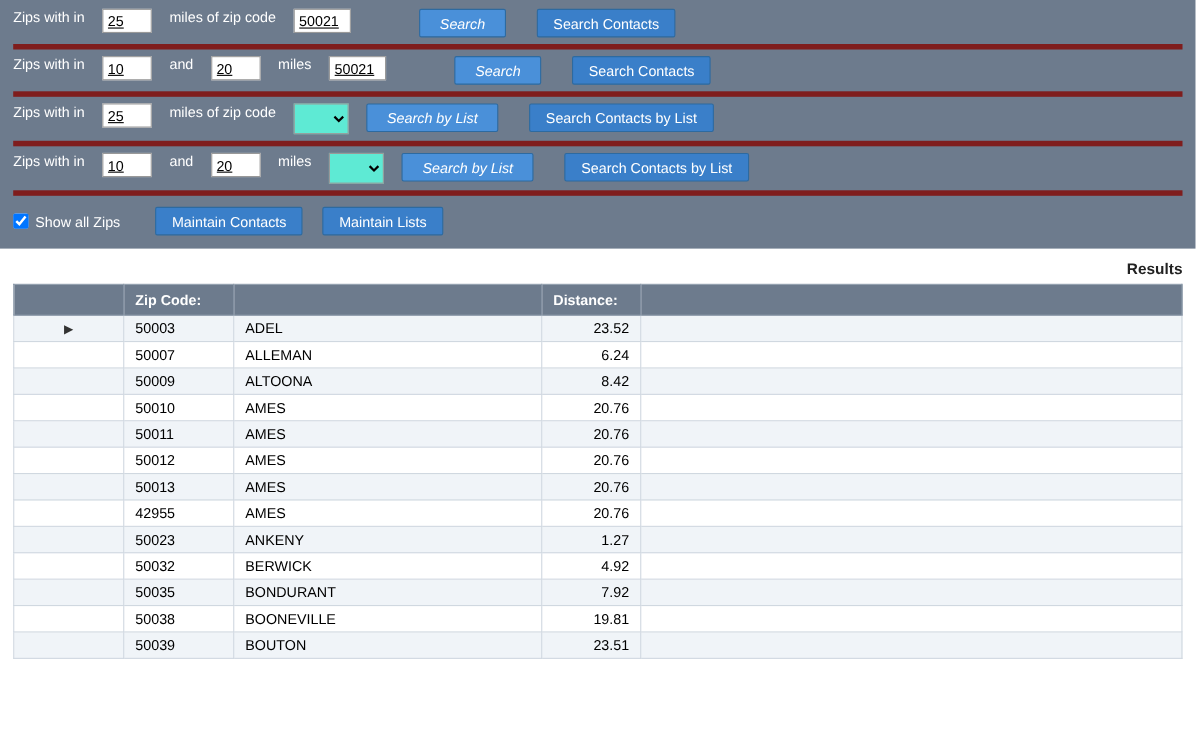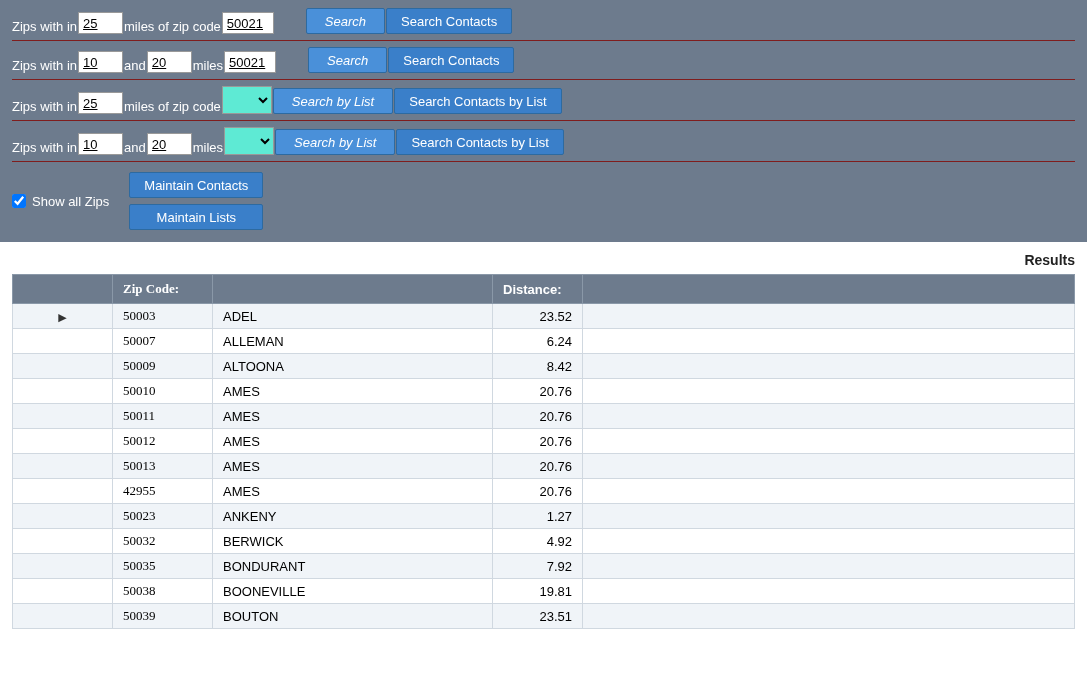--- a/index.html
+++ b/index.html
@@ -8,24 +8,24 @@
     .top-panel {
       background: #6d7b8d;
       padding: 8px 12px;
       display: flex;
       flex-direction: column;
       gap: 6px;
     }
 
     .search-row {
       display: flex;
-      align-items: flex-end;
-      gap: 1px;
+      align-items: flex-start;
+      gap: 16px;
       min-height: 28px;
-      border-bottom: 1px solid #7f1d1d;
+      border-bottom: 5px solid #7f1d1d;
       padding-bottom: 6px;
     }
     .search-row:last-child { border-bottom: none; }
 
     .label-text {
       color: #fff;
       white-space: nowrap;
       font-size: 13px;
     }
 
@@ -64,20 +64,21 @@
     .btn-action {
       background: #3a7fc9;
       color: #fff;
       border: 1px solid #2d6aa0;
       height: 26px;
       padding: 0 14px;
       font-size: 13px;
       cursor: pointer;
       border-radius: 2px;
       white-space: nowrap;
+      margin-left: 12px;
     }
 
     .show-all-row {
       display: flex;
       align-items: center;
       gap: 20px;
       padding: 4px 0;
     }
 
     .show-all-group {
@@ -86,21 +87,21 @@
       gap: 6px;
     }
 
     .show-all-group input[type="checkbox"] {
       width: 14px;
       height: 14px;
     }
 
     .action-buttons {
       display: flex;
-      flex-direction: column;
+      flex-direction: row;
       gap: 6px;
     }
 
     .results-section {
       padding: 10px 12px;
     }
 
     .results-title {
       font-size: 14px;
       font-weight: bold;
@@ -132,21 +133,21 @@
     }
     .results-table tbody tr:nth-child(even) {
       background: #ffffff;
     }
 
     .results-table tbody td {
       padding: 4px 10px;
       border: 1px solid #d0d8e0;
     }
 
-    .td-zip { width: 100px; font-family: Liberation Serif, serif; }
+    .td-zip { width: 100px; }
     .td-city { width: 280px; }
     .td-dist { width: 90px; text-align: right; }
     .td-extra { }
 
     .spacer { width: 30px; }
   </style>
 </head>
 <body>
 
 <div class="top-panel">

